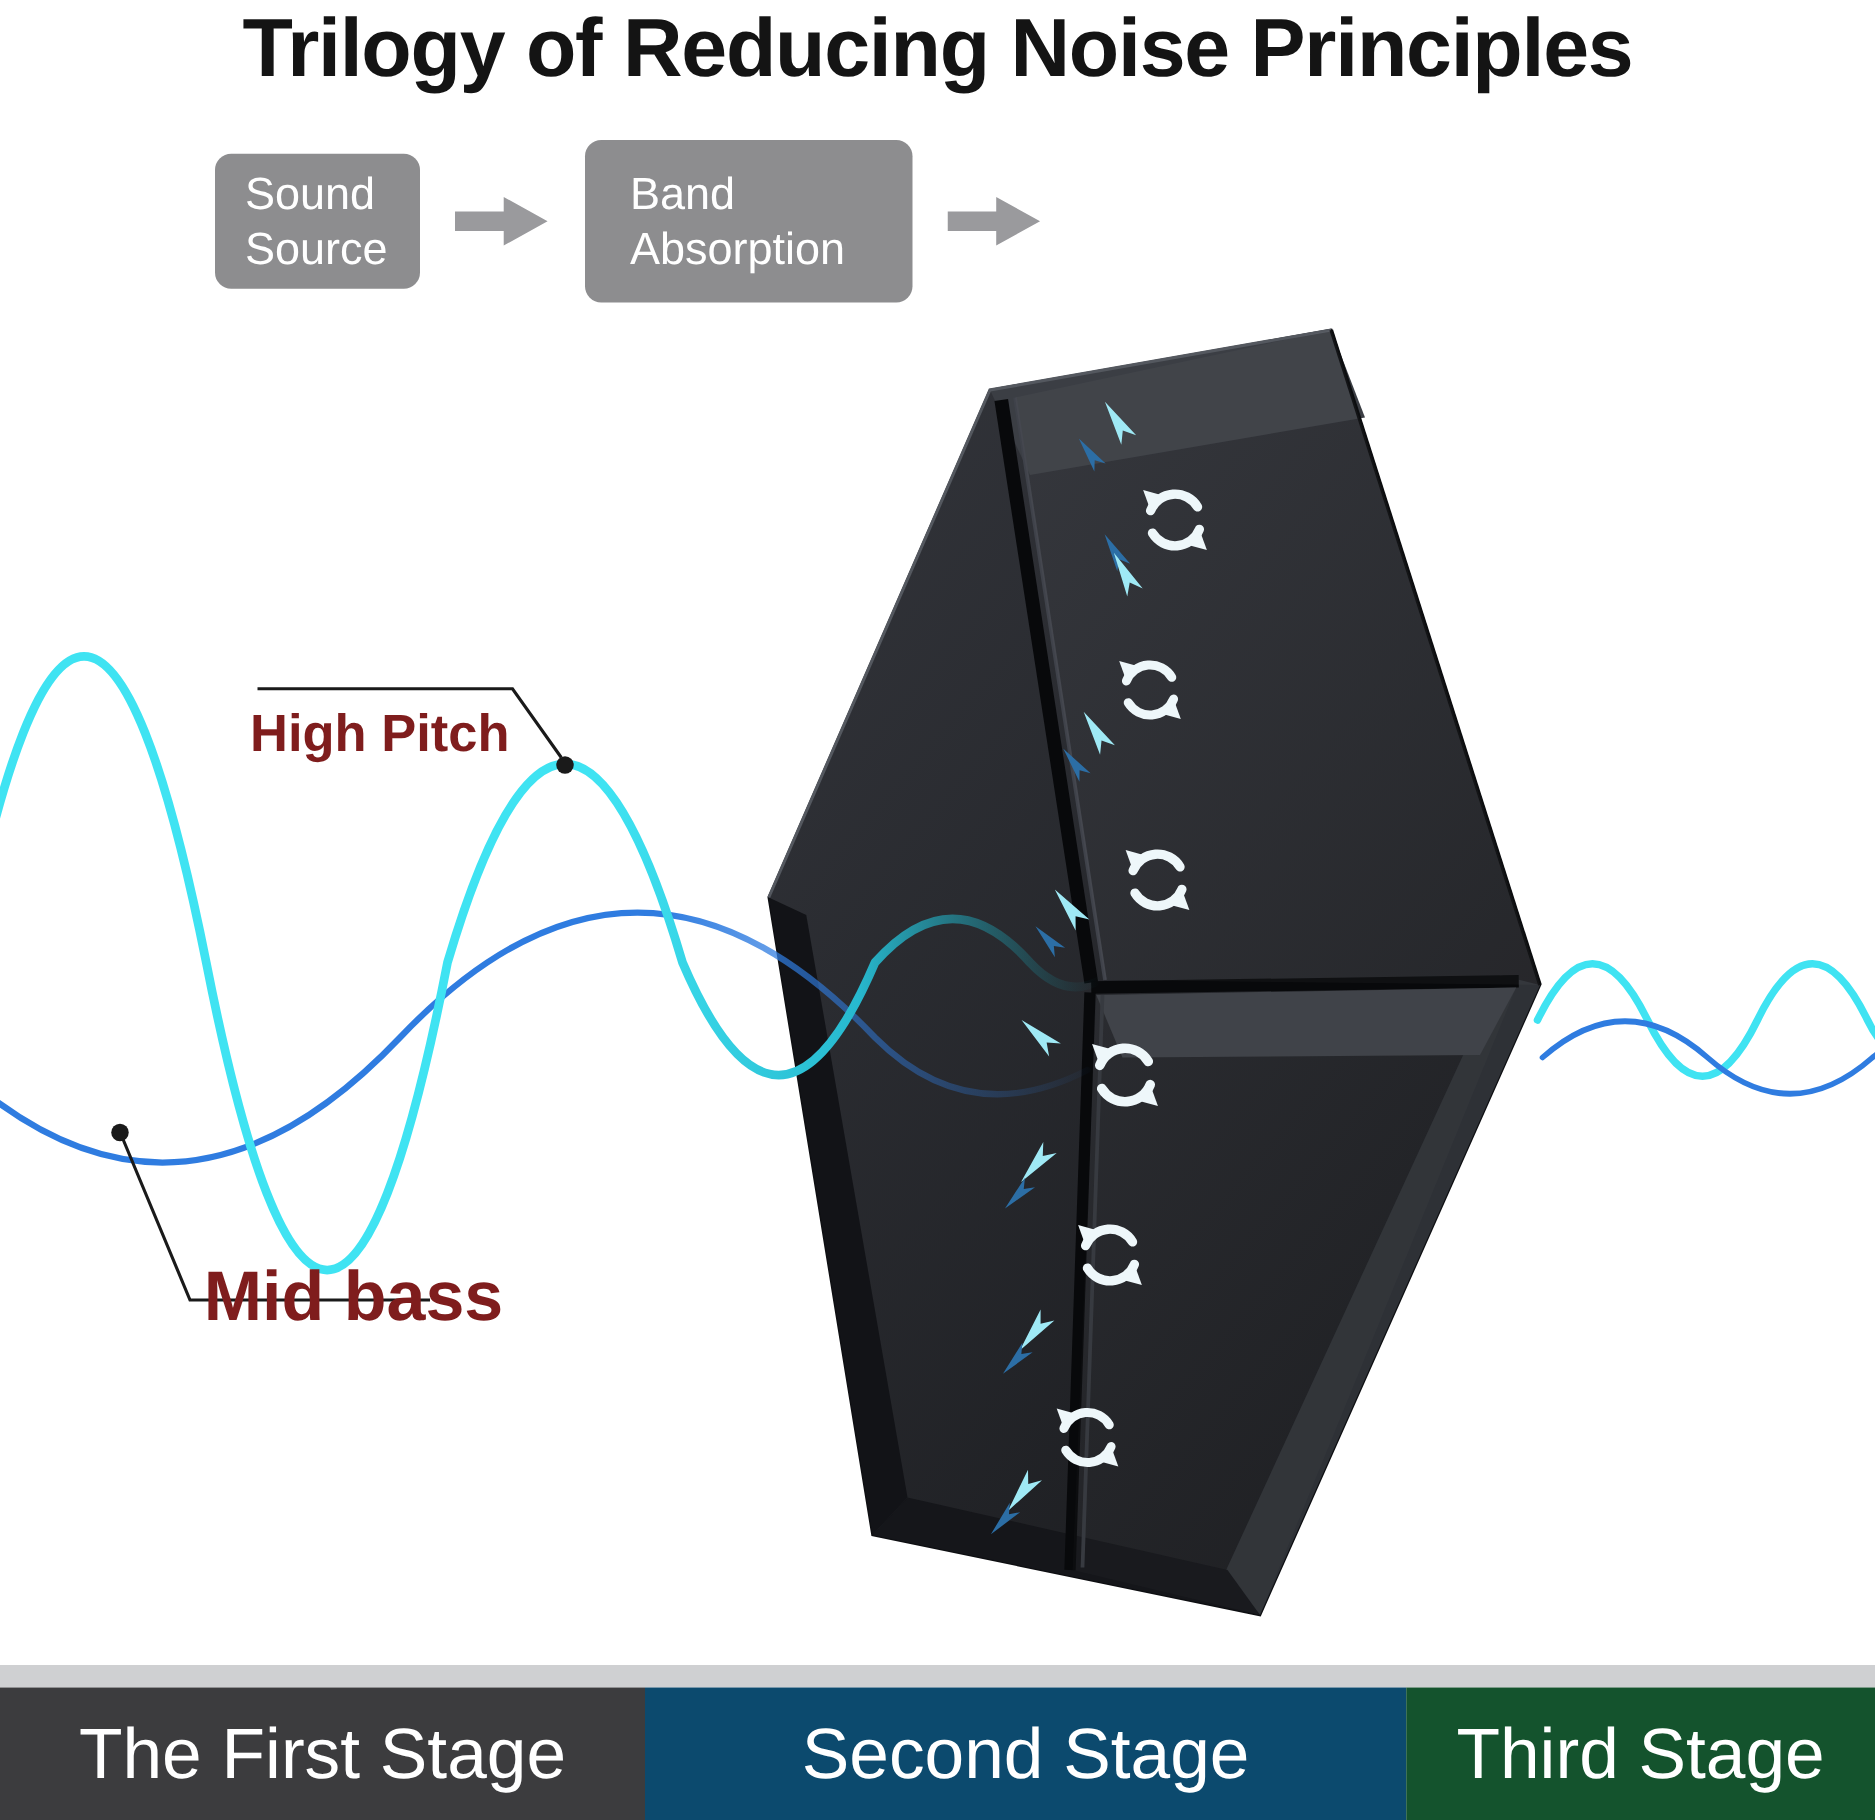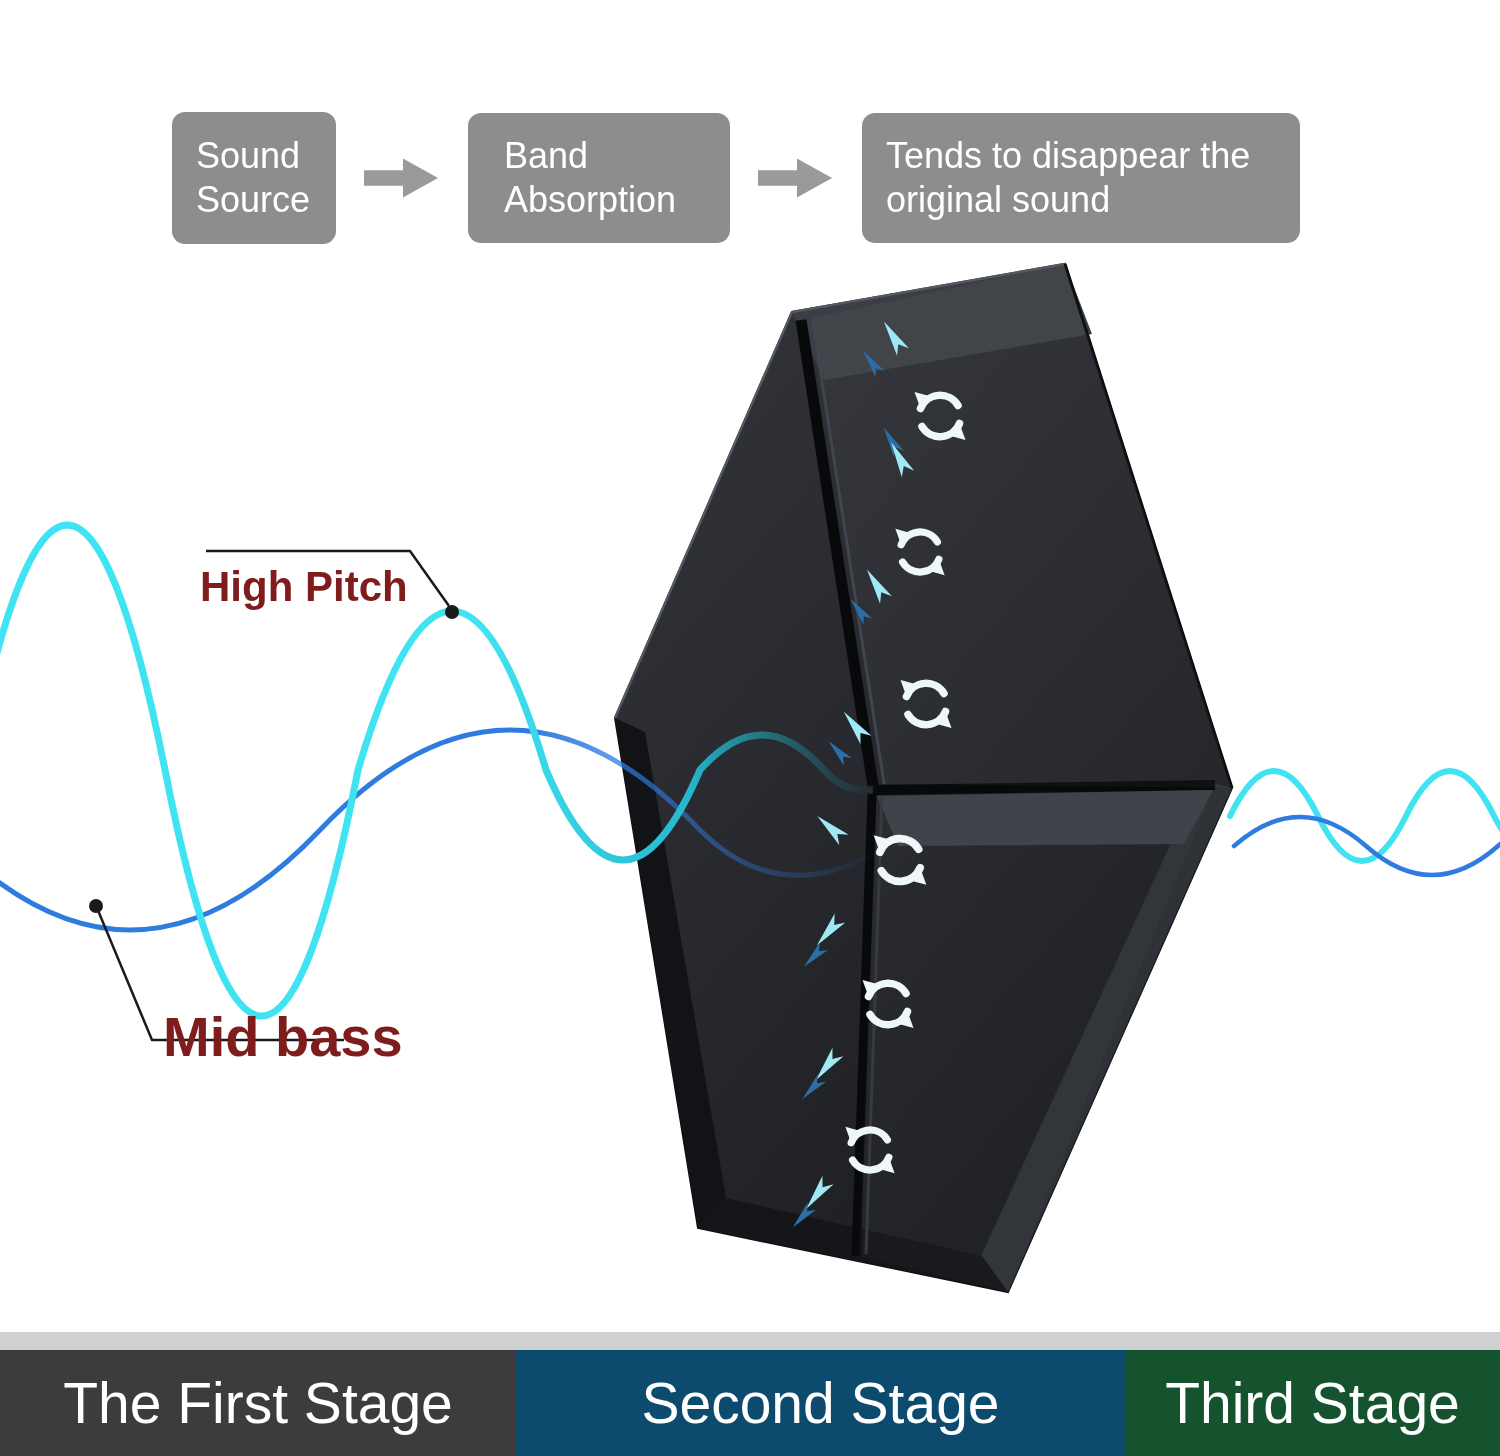--- a/index.html
+++ b/index.html
@@ -3,58 +3,56 @@
 <meta charset="utf-8">
 <style>
   html,body{margin:0;padding:0;background:#ffffff;}
   .stage{position:relative;width:1500px;height:1456px;overflow:hidden;background:#ffffff;
          font-family:"Liberation Sans", sans-serif;}
   .title{position:absolute;top:0;left:0;width:100%;margin:0;text-align:center;
          font-size:66px;font-weight:700;color:#141414;letter-spacing:-1px;}
   .flow{position:absolute;top:112px;left:172px;display:flex;align-items:center;}
   .flow-box{background:#8d8d8f;border-radius:13px;color:#ffffff;font-size:36px;line-height:1.22;
             display:flex;align-items:center;box-sizing:border-box;padding:14px 24px;}
-  .box1{width:164px;height:132px;}
+  .box1{width:164px;height:108px;}
   .box2{width:262px;height:130px;padding-left:36px;}
   .box3{width:438px;height:130px;}
   .flow-arrow{width:76px;height:48px;margin:0 28px;flex:none;}
   .scene{position:absolute;left:0;top:0;width:1500px;height:1456px;}
   .callout{position:absolute;font-weight:700;color:#7f1d1d;white-space:nowrap;}
   .hp{left:200px;top:563px;font-size:42px;}
   .mb{left:163px;top:1004px;font-size:56px;}
   .stagebar{position:absolute;left:0;bottom:0;width:100%;}
   .strip{height:18px;background:#cfd0d2;}
   .row{display:flex;height:106px;}
   .seg{display:flex;align-items:center;justify-content:center;color:#ffffff;font-size:57px;}
   .seg1{width:34.4%;background:#3c3c3e;text-align:center;}
   .seg2{width:40.6%;background:#0c4a6e;}
   .seg3{width:25%;background:#14532d;}
 </style>
 </head>
 <body>
 
 <div class="stage">
 
+  <h1 class="title">Trilogy of Reducing Noise Principles</h1>
 
   <div class="flow">
     <div class="flow-box box1">
       <span>Sound Source</span>
     </div>
     <svg class="flow-arrow" viewBox="0 0 78 48">
       <polygon points="0,16 40,16 40,4 76,24 40,44 40,32 0,32" fill="#9a9a9d"></polygon>
     </svg>
     <div class="flow-box box2">
       <span>Band Absorption</span>
     </div>
     <svg class="flow-arrow" viewBox="0 0 78 48">
       <polygon points="0,16 40,16 40,4 76,24 40,44 40,32 0,32" fill="#9a9a9d"></polygon>
     </svg>
-    <div class="flow-box box3">
-      <span>Tends to disappear the original sound</span>
-    </div>
   </div>
 
   <svg class="scene" viewBox="0 0 1500 1456">
     <defs>
       <linearGradient id="panelGrad" x1="0.15" y1="0" x2="0.85" y2="1">
         <stop offset="0" stop-color="#32343a"></stop>
         <stop offset="1" stop-color="#191a1d"></stop>
       </linearGradient>
       <linearGradient id="cyanFade" gradientUnits="userSpaceOnUse" x1="0" y1="0" x2="880" y2="0">
         <stop offset="0" stop-color="#3fe3f2"></stop>

